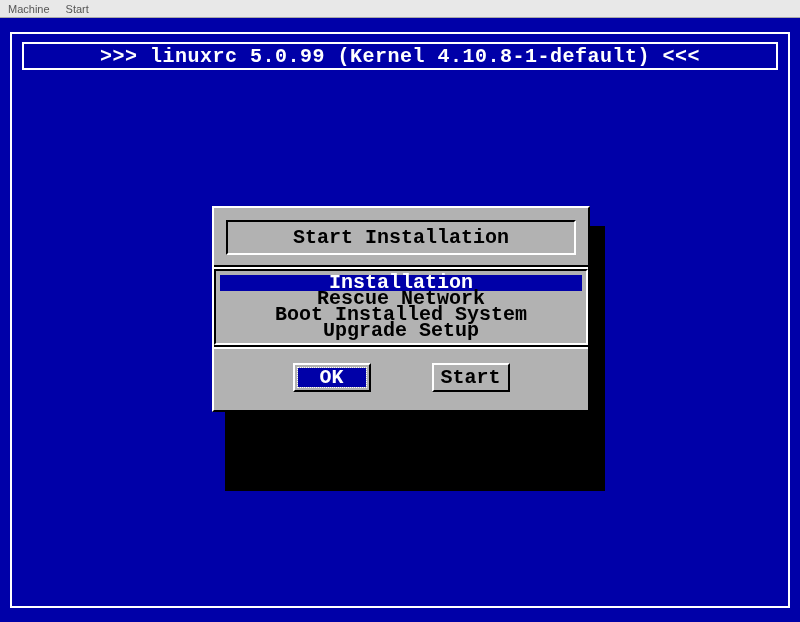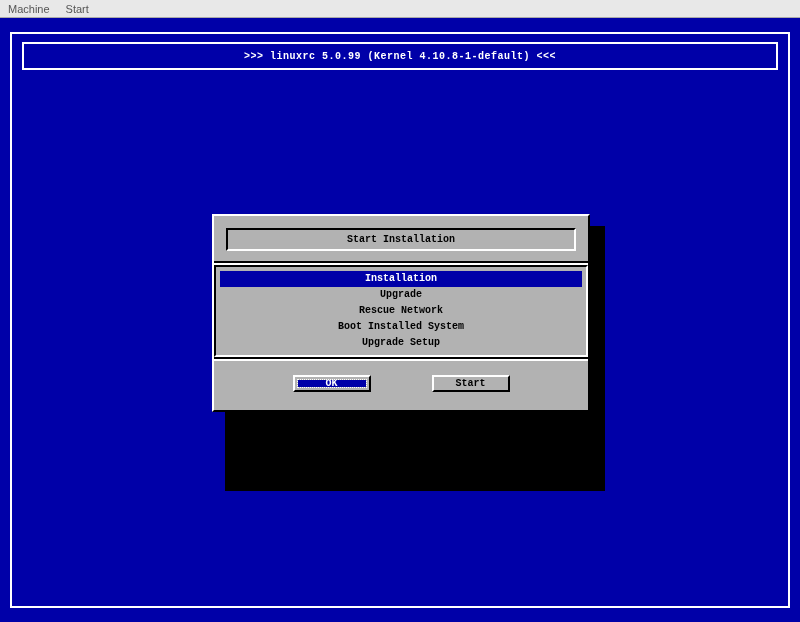--- a/index.html
+++ b/index.html
@@ -24,21 +24,21 @@
   .menubar-item {
     margin-right: 16px;
     cursor: default;
   }
   .terminal {
     width: 800px;
     height: 604px;
     background: #0000a8;
     position: relative;
     font-family: "Courier New", monospace;
-    font-size: 10px;
+    font-size: 20px;
     font-weight: bold;
   }
   .outer-frame {
     position: absolute;
     top: 14px;
     left: 10px;
     right: 10px;
     bottom: 14px;
     border: 2px solid #fff;
   }
@@ -61,21 +61,21 @@
     position: absolute;
     top: 208px;
     left: 225px;
     width: 380px;
     height: 265px;
     background: #000;
     z-index: 1;
   }
   .dialog {
     position: absolute;
-    top: 196px;
+    top: 188px;
     left: 212px;
     width: 378px;
     background: #b2b2b2;
     border-top: 2px solid #fff;
     border-left: 2px solid #fff;
     border-right: 2px solid #000;
     border-bottom: 2px solid #000;
     z-index: 2;
     color: #000;
     padding: 0;
@@ -175,21 +175,20 @@
       <div class="dialog-title">
         <span>Start Installation</span>
       </div>
     </div>
     <div class="dialog-sep2"></div>
     <div class="dialog-sep"></div>
 
     <div class="menu-wrap">
       <div class="menu-box" id="menu-list">
           <div class="menu-item selected">Installation</div>
-          <div class="menu-item">Upgrade</div>
           <div class="menu-item">Rescue Network</div>
           <div class="menu-item">Boot Installed System</div>
           <div class="menu-item">Upgrade Setup</div>
         </div>
     </div>
 
     <div class="dialog-sep2"></div>
     <div class="dialog-sep"></div>
 
     <div class="button-row">

